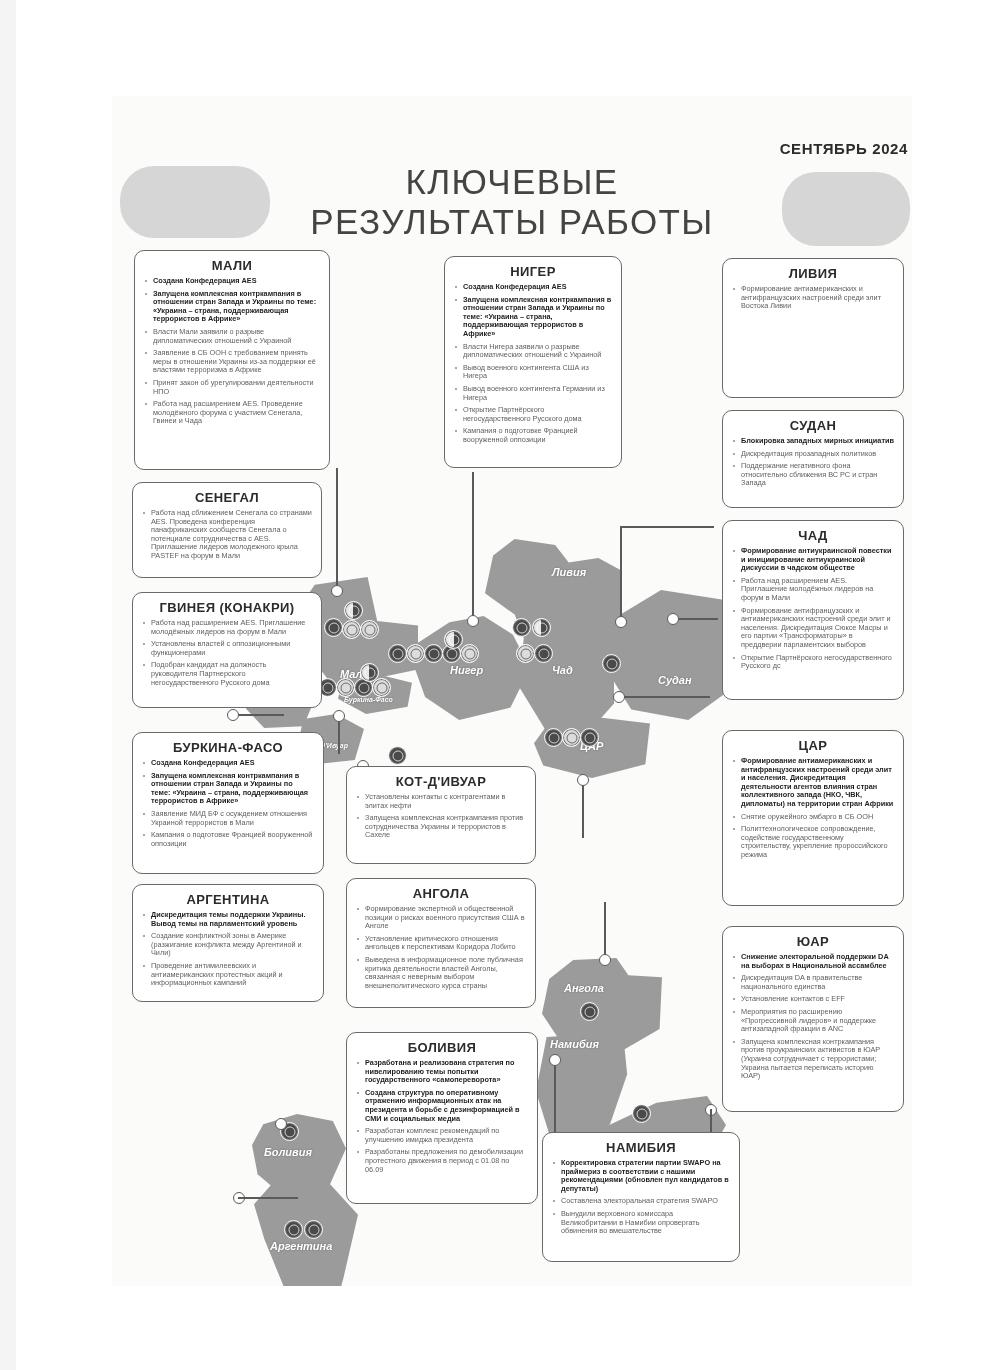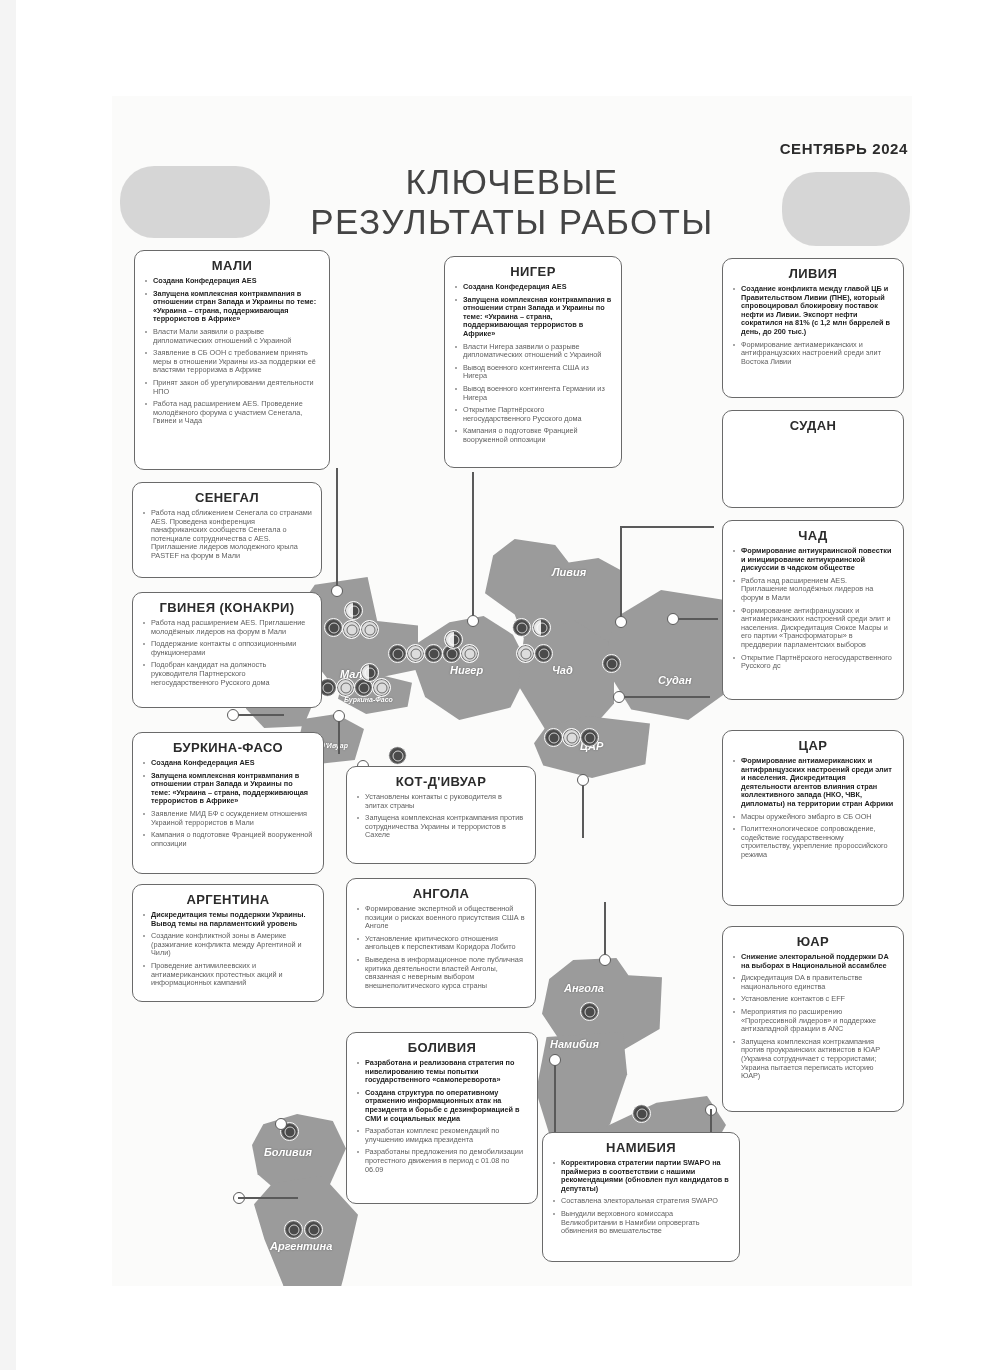--- a/index.html
+++ b/index.html
@@ -308,27 +308,31 @@
       <li>Вывод военного контингента США из Нигера</li>
       <li>Вывод военного контингента Германии из Нигера</li>
       <li>Открытие Партнёрского негосударственного Русского дома</li>
       <li>Кампания о подготовке Францией вооруженной оппозиции</li>
     </ul>
   </div>
 
   <div class="card" style="left:706px;top:258px;width:182px;height:140px;">
     <h3>ЛИВИЯ</h3>
     <ul>
-      <li class="b">Создание конфликта между главой ЦБ и Правительством Ливии (ПНЕ), который спровоцировал блокировку поставок нефти из Ливии. Экспорт нефти сократился на 81% (с 1,2 млн баррелей в день, до 200 тыс.)</li>
       <li>Формирование антиамериканских и антифранцузских настроений среди элит Востока Ливии</li>
     </ul>
   </div>
 
   <div class="card" style="left:706px;top:410px;width:182px;height:98px;">
     <h3>СУДАН</h3>
+    <ul>
+      <li class="b">Блокировка западных мирных инициатив</li>
+      <li>Дискредитация прозападных политиков</li>
+      <li>Поддержание негативного фона относительно сближения ВС РС и стран Запада</li>
+    </ul>
   </div>
 
   <div class="card" style="left:706px;top:520px;width:182px;height:180px;">
     <h3>ЧАД</h3>
     <ul>
       <li class="b">Формирование антиукраинской повестки и инициирование антиукраинской дискуссии в чадском обществе</li>
       <li>Работа над расширением AES. Приглашение молодёжных лидеров на форум в Мали</li>
       <li>Формирование антифранцузских и антиамериканских настроений среди элит и населения. Дискредитация Сюксе Масры и его партии «Трансформаторы» в преддверии парламентских выборов</li>
       <li class="clip">Открытие Партнёрского негосударственного Русского дс</li>
     </ul>
@@ -338,39 +342,39 @@
     <h3>СЕНЕГАЛ</h3>
     <ul>
       <li>Работа над сближением Сенегала со странами AES. Проведена конференция панафриканских сообществ Сенегала о потенциале сотрудничества с AES. Приглашение лидеров молодежного крыла PASTEF на форум в Мали</li>
     </ul>
   </div>
 
   <div class="card" style="left:116px;top:592px;width:190px;height:116px;">
     <h3>ГВИНЕЯ (КОНАКРИ)</h3>
     <ul>
       <li>Работа над расширением AES. Приглашение молодёжных лидеров на форум в Мали</li>
-      <li>Поддержание контакты с оппозиционными функционерами</li>
+      <li>Установлены властей с оппозиционными функционерами</li>
       <li>Подобран кандидат на должность руководителя Партнерского негосударственного Русского дома</li>
     </ul>
   </div>
 
   <div class="card" style="left:116px;top:732px;width:192px;height:142px;">
     <h3>БУРКИНА-ФАСО</h3>
     <ul>
       <li class="b">Создана Конфедерация AES</li>
       <li class="b">Запущена комплексная контркампания в отношении стран Запада и Украины по теме: «Украина – страна, поддерживающая террористов в Африке»</li>
       <li>Заявление МИД БФ с осуждением отношения Украиной террористов в Мали</li>
       <li>Кампания о подготовке Францией вооруженной оппозиции</li>
     </ul>
   </div>
 
   <div class="card" style="left:330px;top:766px;width:190px;height:98px;">
     <h3>КОТ-Д'ИВУАР</h3>
     <ul>
-      <li>Установлены контакты с руководителя в элитах страны</li>
+      <li>Установлены контакты с контрагентами в элитах нефти</li>
       <li>Запущена комплексная контркампания против сотрудничества Украины и террористов в Сахеле</li>
     </ul>
   </div>
 
   <div class="card" style="left:116px;top:884px;width:192px;height:118px;">
     <h3>АРГЕНТИНА</h3>
     <ul>
       <li class="b">Дискредитация темы поддержки Украины. Вывод темы на парламентский уровень</li>
       <li>Создание конфликтной зоны в Америке (разжигание конфликта между Аргентиной и Чили)</li>
       <li>Проведение антимилеевских и антиамериканских протестных акций и информационных кампаний</li>
@@ -383,21 +387,21 @@
       <li>Формирование экспертной и общественной позиции о рисках военного присутствия США в Анголе</li>
       <li>Установление критического отношения ангольцев к перспективам Коридора Лобито</li>
       <li>Выведена в информационное поле публичная критика деятельности властей Анголы, связанная с неверным выбором внешнеполитического курса страны</li>
     </ul>
   </div>
 
   <div class="card" style="left:706px;top:730px;width:182px;height:176px;">
     <h3>ЦАР</h3>
     <ul>
       <li class="b">Формирование антиамериканских и антифранцузских настроений среди элит и населения. Дискредитация деятельности агентов влияния стран коллективного запада (НКО, ЧВК, дипломаты) на территории стран Африки</li>
-      <li>Масры оружейного эмбарго в СБ ООН</li>
+      <li>Снятие оружейного эмбарго в СБ ООН</li>
       <li>Политтехнологическое сопровождение, содействие государственному строительству, укрепление пророссийского режима</li>
     </ul>
   </div>
 
   <div class="card" style="left:706px;top:926px;width:182px;height:186px;">
     <h3>ЮАР</h3>
     <ul>
       <li class="b">Снижение электоральной поддержки DA на выборах в Национальной ассамблее</li>
       <li>Дискредитация DA в правительстве национального единства</li>
       <li>Установление контактов с EFF</li>

